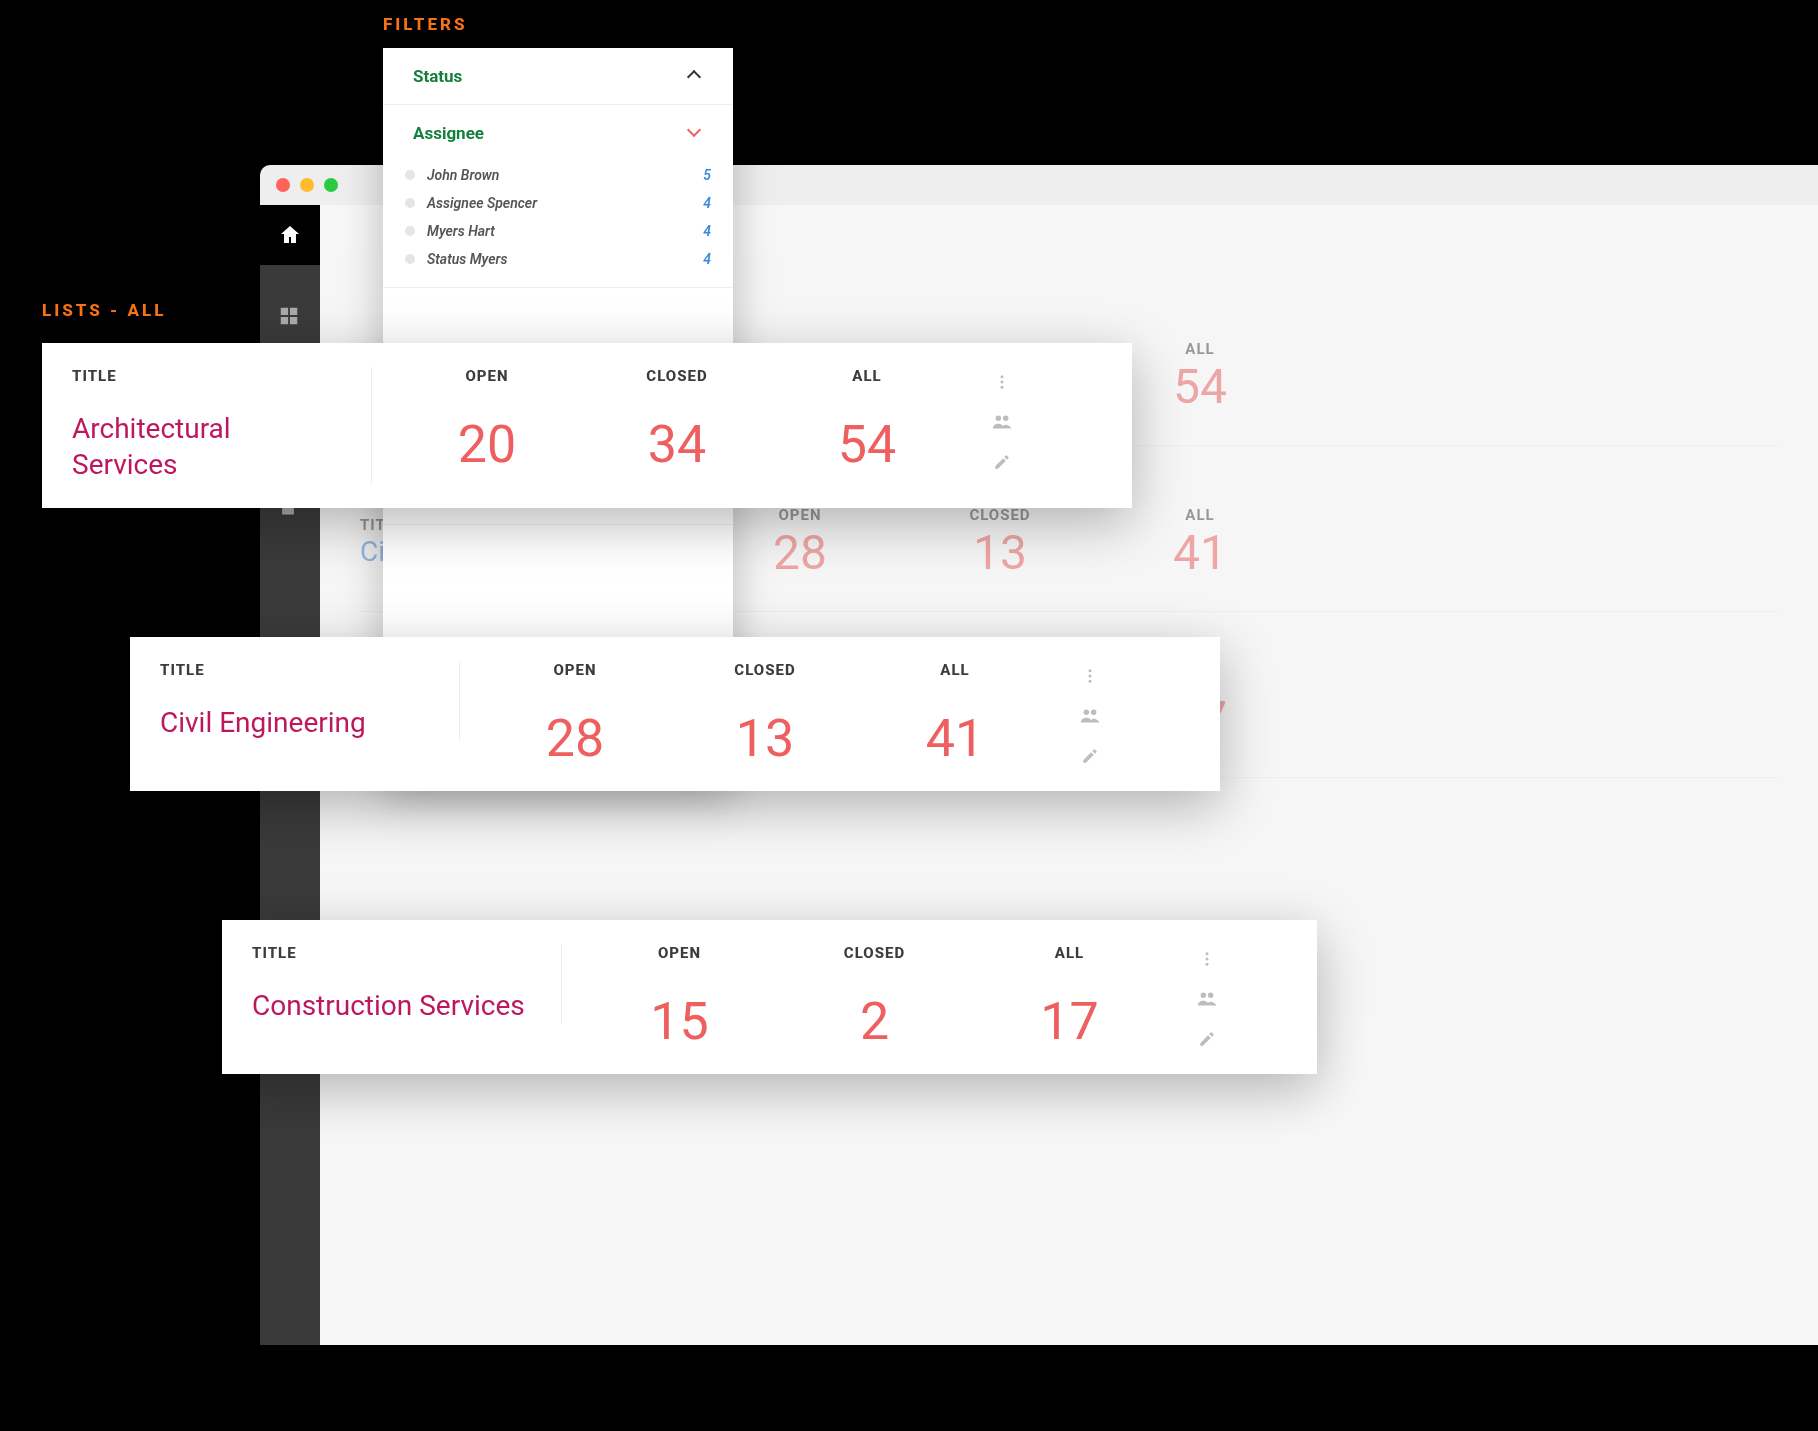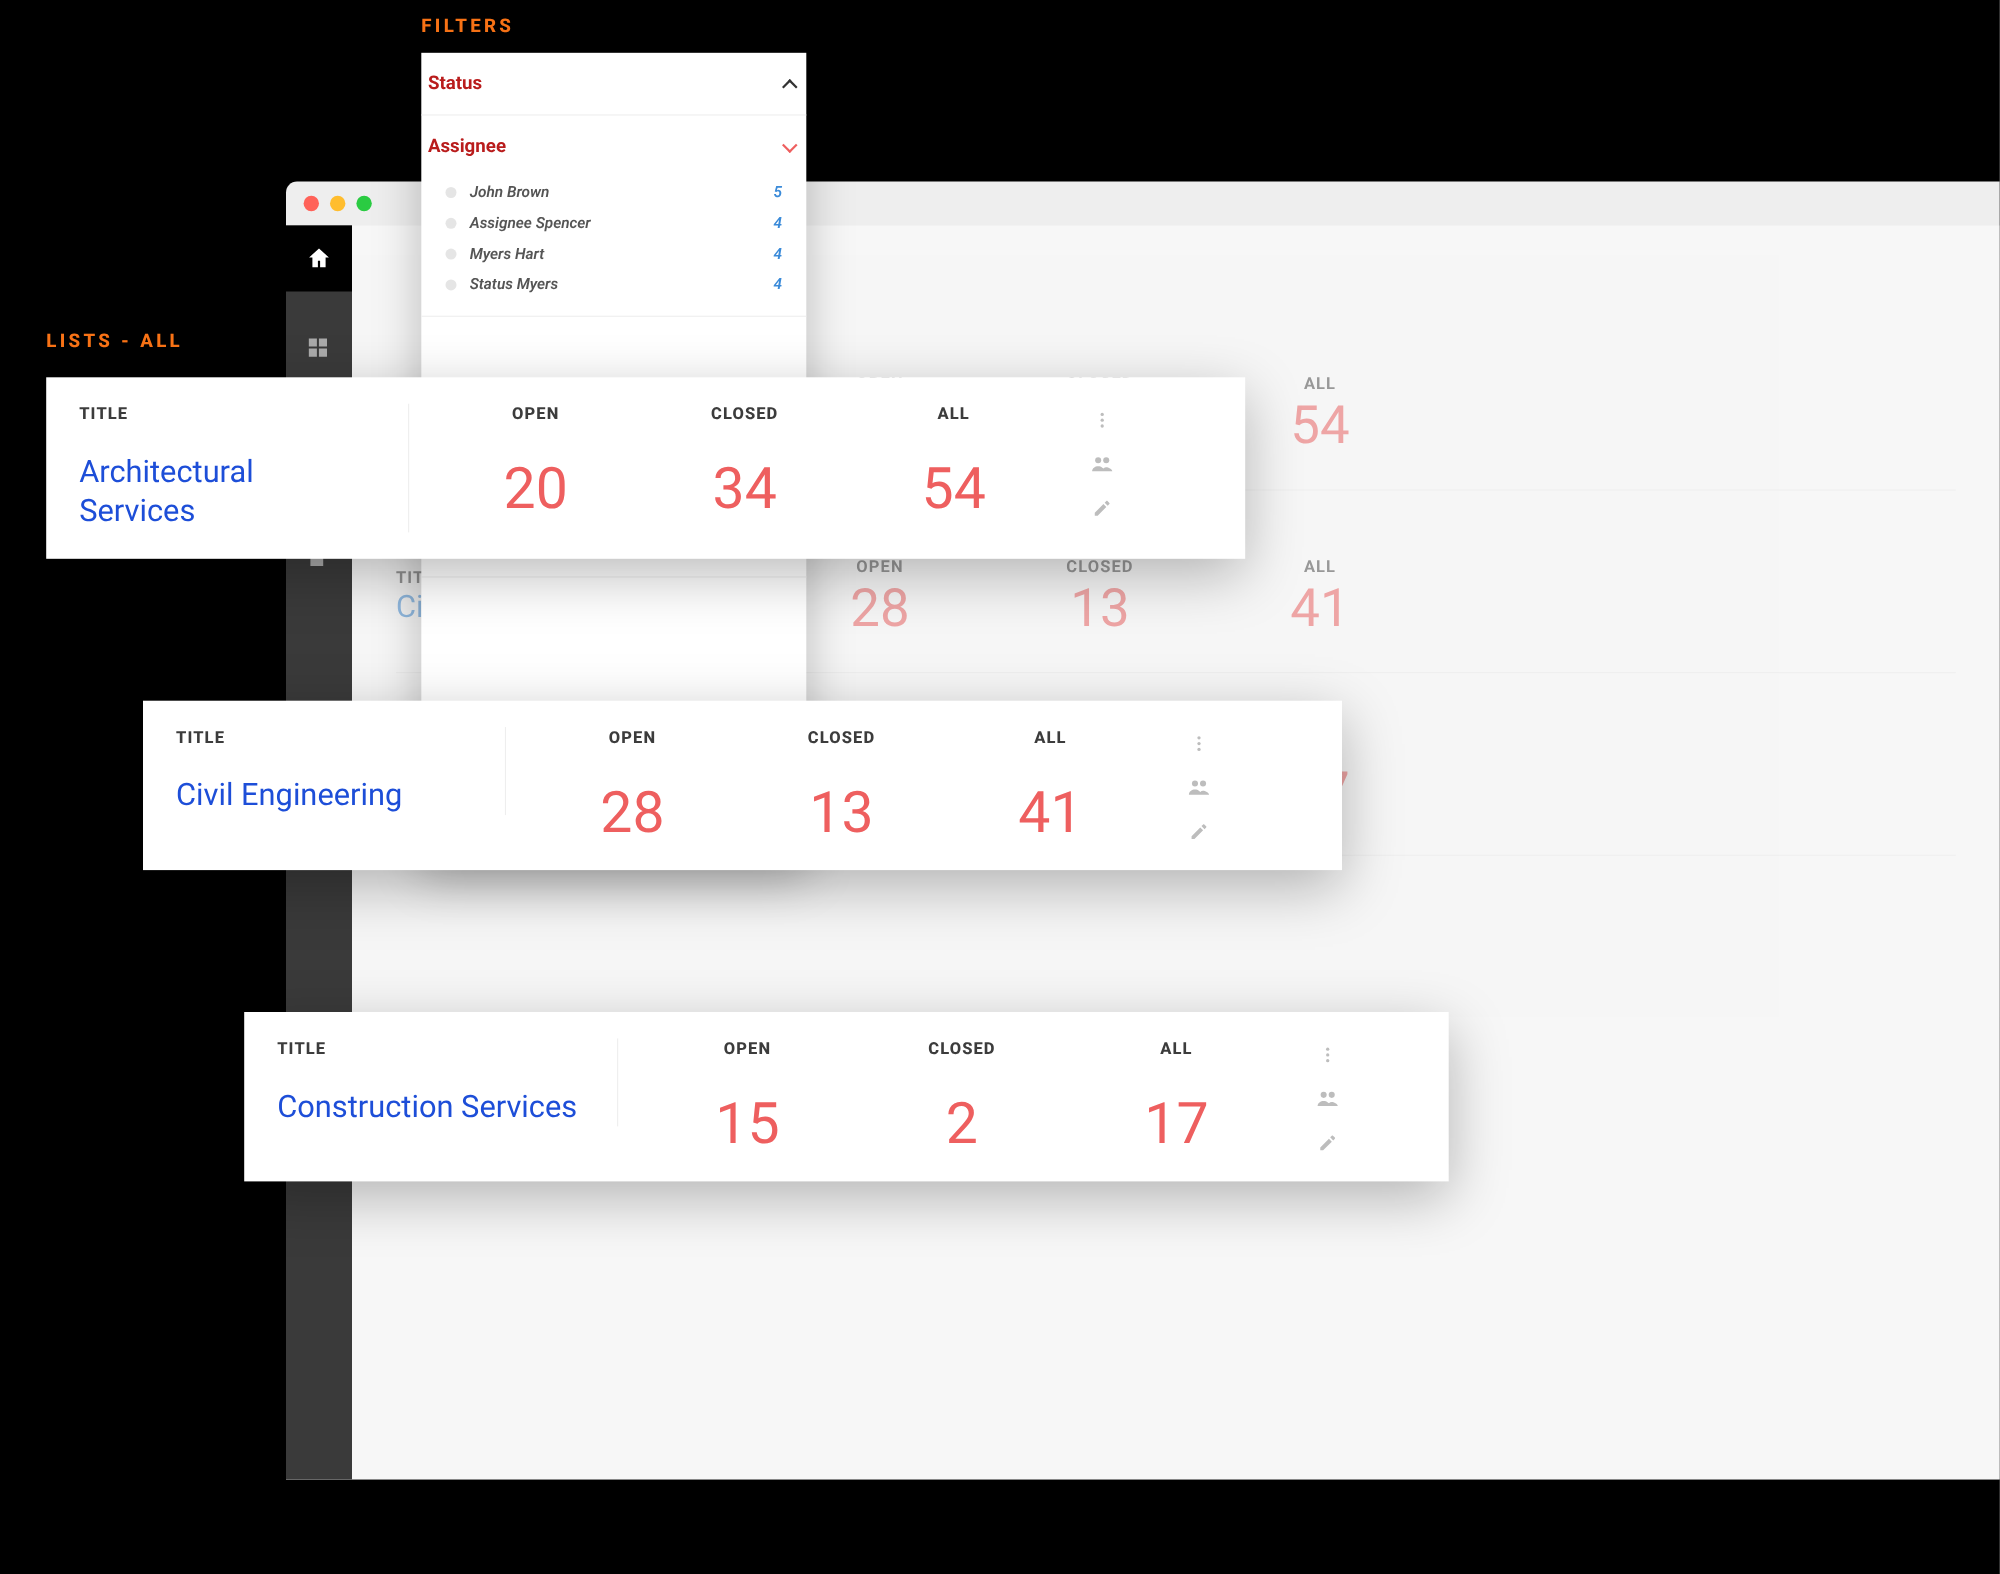--- a/index.html
+++ b/index.html
@@ -88,26 +88,26 @@
     background: #fff;
     box-shadow: 0 10px 40px rgba(0,0,0,0.25);
     z-index: 5;
     font-size: 14px;
   }
   .filter-section {
     border-bottom: 1px solid #eee;
   }
   .filter-header {
     display: flex;
-    align-items: flex-end;
+    align-items: center;
     justify-content: space-between;
-    padding: 18px 6px;
+    padding: 18px 30px;
     font-weight: 700;
     font-size: 17px;
-    color: #b91c1c;
+    color: #15803d;
     cursor: pointer;
   }
   .filter-body {
     padding: 0 22px 14px 22px;
   }
   .assignee-row {
     display: flex;
     align-items: center;
     padding: 6px 0;
     color: #555;
@@ -149,21 +149,21 @@
     padding: 24px 30px;
     display: flex;
     align-items: flex-start;
   }
   .fg-titlecol { flex: 0 0 auto; padding-right: 30px; border-right: 1px solid #eee; margin-right: 20px; }
   .fg-head {
     font-size: 15px; font-weight: 800; color: #3c3c3c;
     letter-spacing: 1px; margin-bottom: 26px;
   }
   .fg-link {
-    color: #1d4ed8; font-size: 28px; line-height: 1.3; font-weight: 400;
+    color: #be185d; font-size: 28px; line-height: 1.3; font-weight: 400;
   }
   .fg-numcol { flex: 0 0 auto; text-align: center; }
   .fg-big { font-size: 52px; color: #ee5f5f; line-height: 1; padding-top: 8px; }
   .fg-actions {
     flex: 0 0 60px;
     display: flex; flex-direction: column; align-items: center; gap: 18px;
     color: #bdbdbd;
     margin-left: 10px;
     padding-top: 4px;
   }

